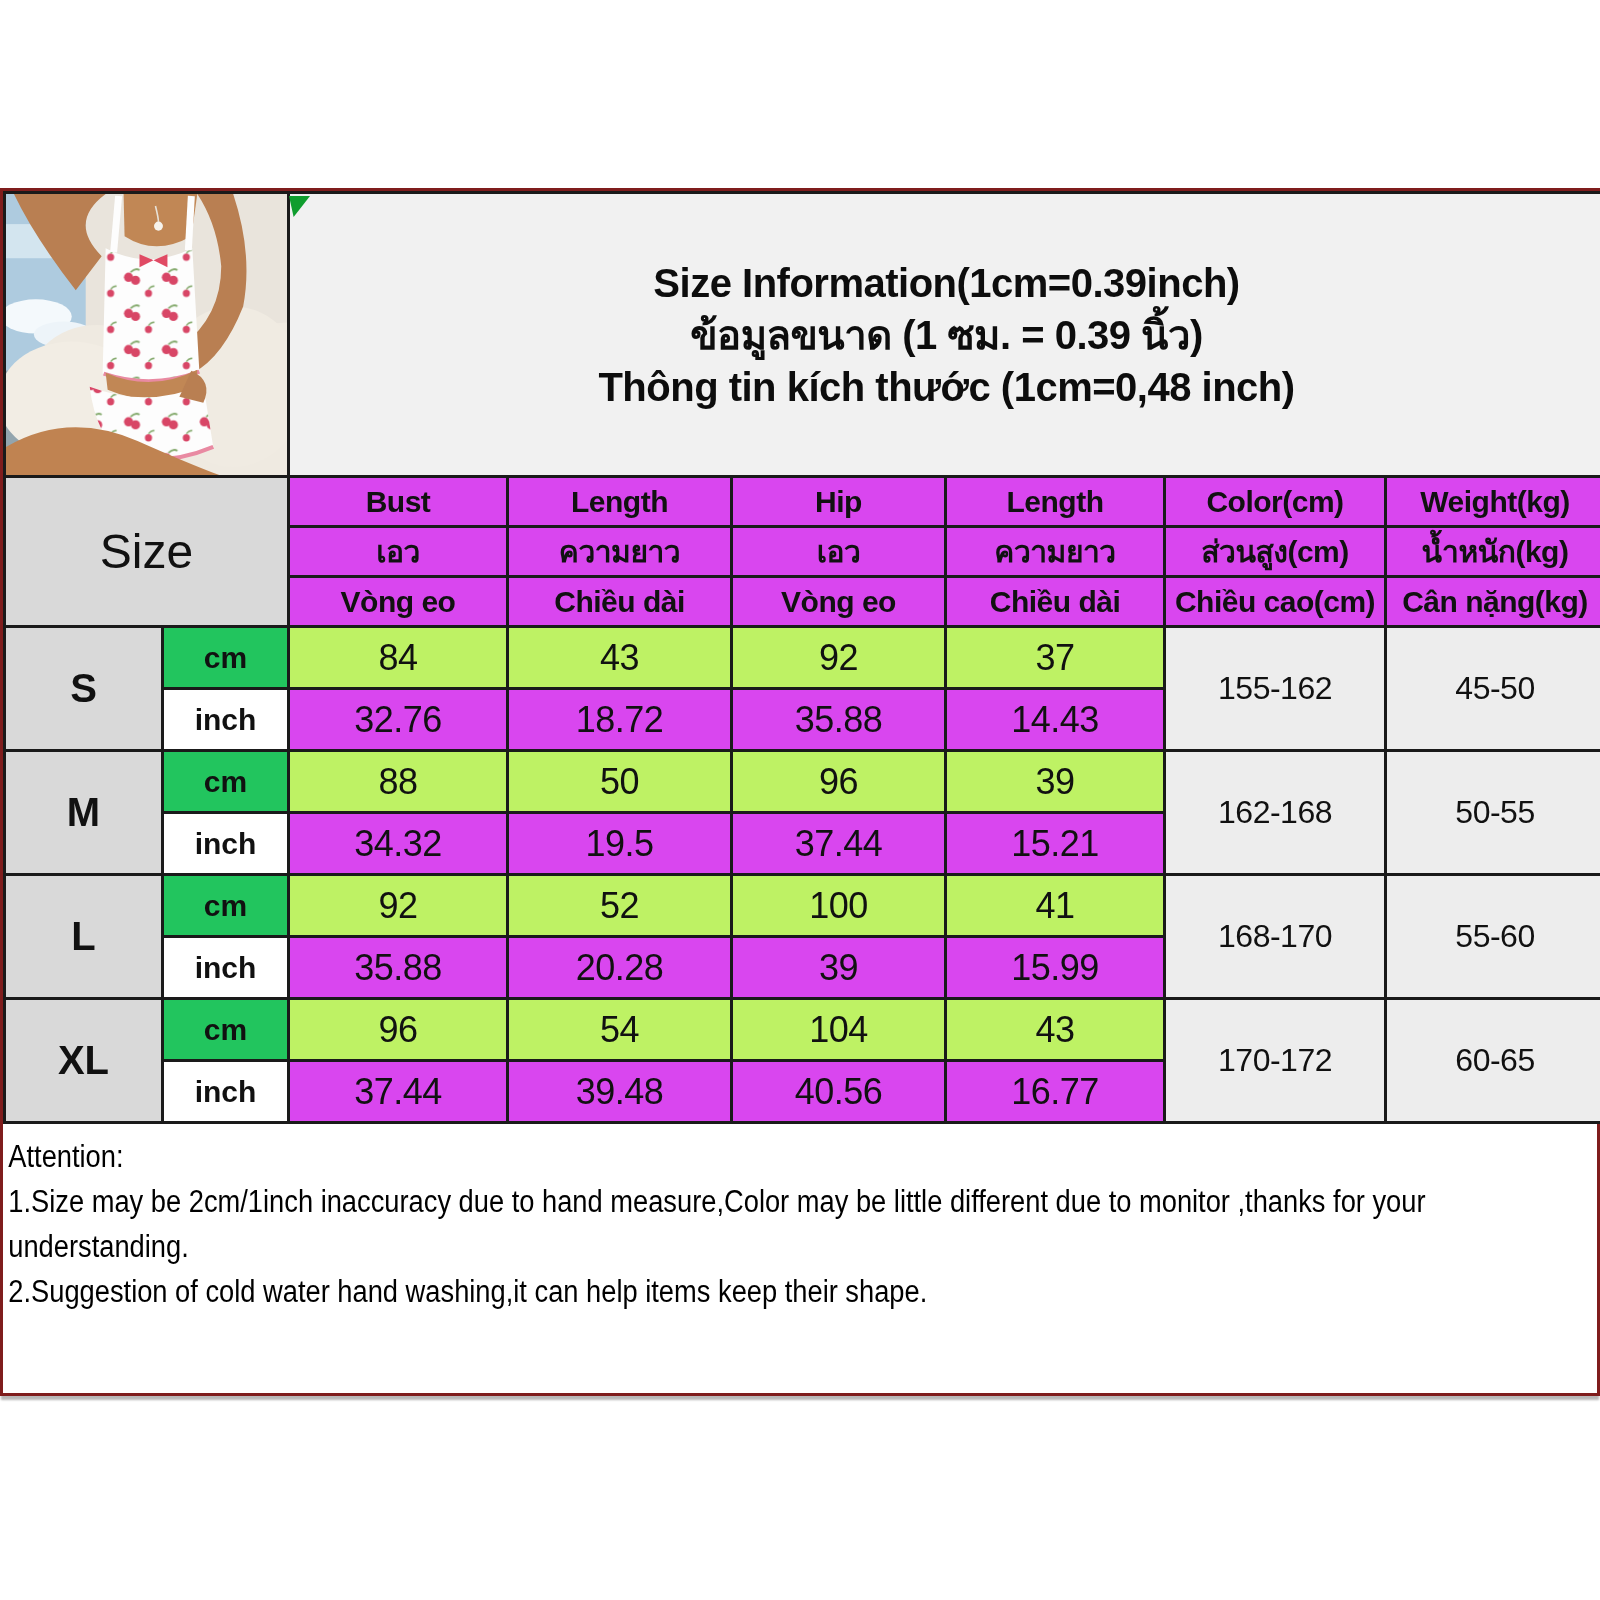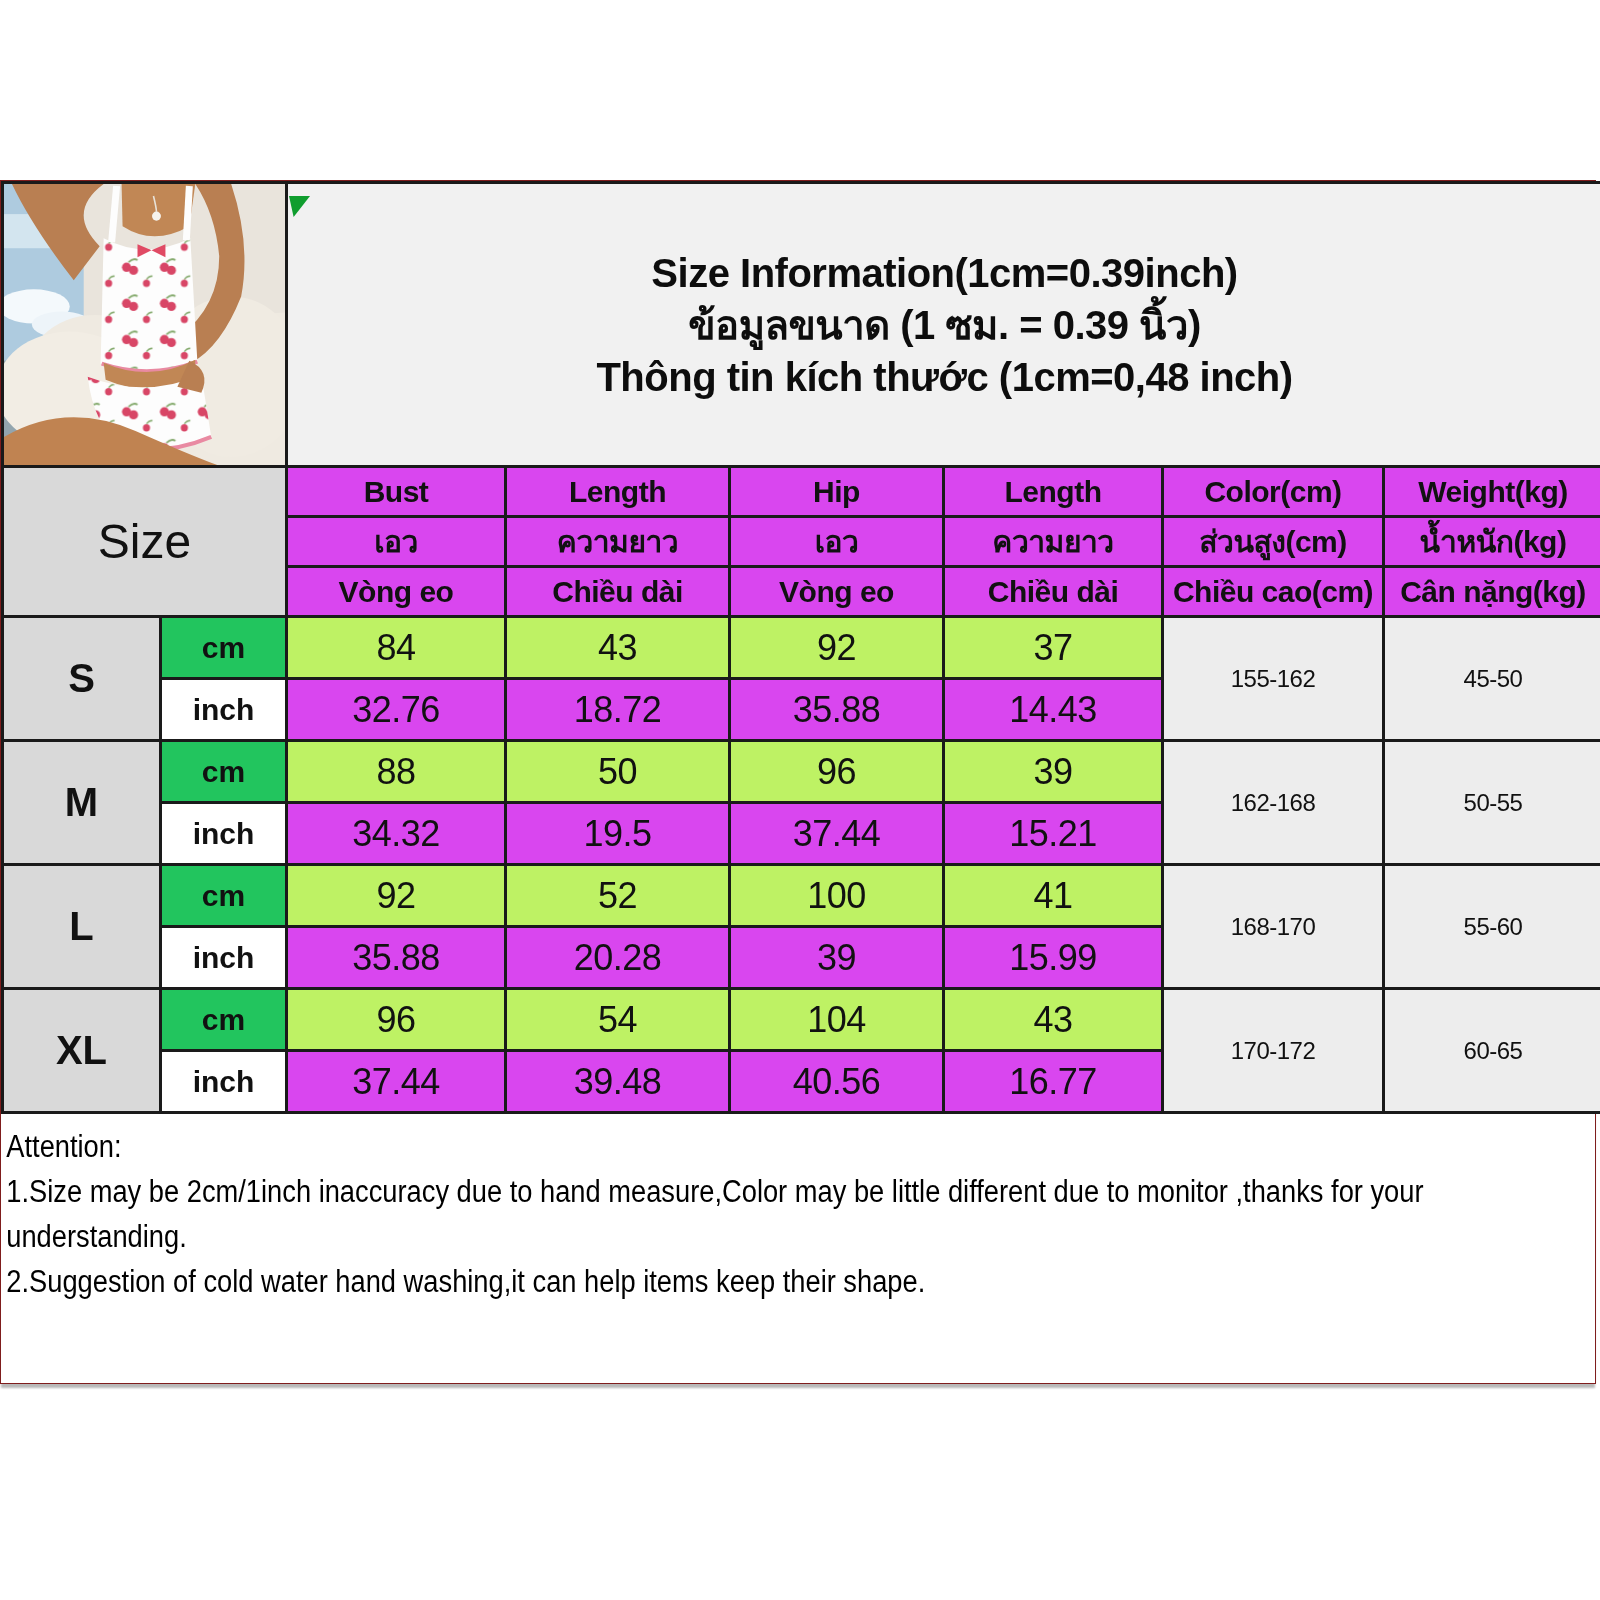--- a/index.html
+++ b/index.html
@@ -3,22 +3,22 @@
 <meta charset="utf-8">
 <style>
   html,body{margin:0;padding:0;background:#ffffff;}
   body{
     width:1600px;height:1600px;position:relative;overflow:hidden;
     font-family:"Liberation Sans","DejaVu Sans",sans-serif;color:#111;
   }
   .sheet{position:absolute;left:0;top:0;width:1600px;height:1600px;background:#fff;}
 
   .frame{
-    position:absolute;left:0;top:180px;width:1594px;height:1202px;
-    border:1px solid #7f1d1d;background:#fff;
+    position:absolute;left:0;top:188px;width:1594px;height:1202px;
+    border:3px solid #7f1d1d;background:#fff;
     box-shadow:0 5px 2px -1px rgba(0,0,0,0.28);
   }
 
   table.size-table{
     border-collapse:collapse;table-layout:fixed;width:1594px;
   }
   table.size-table td{
     border:3px solid #1a1a1a;padding:0;text-align:center;vertical-align:middle;
     overflow:hidden;
   }
@@ -46,21 +46,21 @@
     background:#d946ef;font-weight:bold;font-size:30px;letter-spacing:-0.5px;
   }
 
   td.size-cell{background:#d9d9d9;font-weight:bold;font-size:40px;}
   td.unit{font-weight:bold;font-size:30px;}
   td.unit.cm{background:#22c55e;}
   td.unit.inch{background:#ffffff;}
   td.val{font-size:36px;font-weight:normal;letter-spacing:-0.5px;}
   tr.cm-row td.val{background:#bef264;}
   tr.inch-row td.val{background:#d946ef;}
-  td.range{background:#ededed;font-size:24px;letter-spacing:-0.5px;}
+  td.range{background:#ededed;font-size:32px;letter-spacing:-0.5px;}
 
   .attention{
     position:relative;padding:10px 0 0 6px;
     transform:scaleX(0.88);transform-origin:0 0;width:1810px;
     font-size:31px;line-height:45px;color:#000;
   }
   .attention div{white-space:normal;}
 
   .green-corner{
     position:absolute;left:289px;top:196px;width:21px;height:21px;

